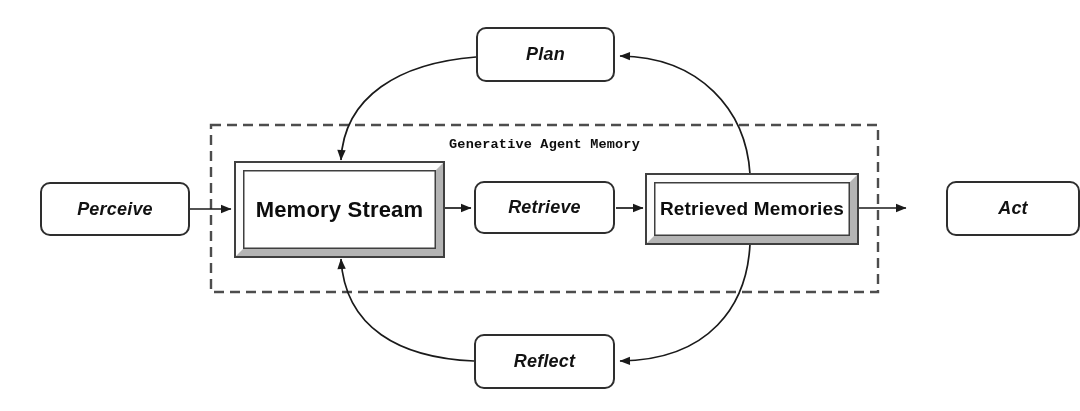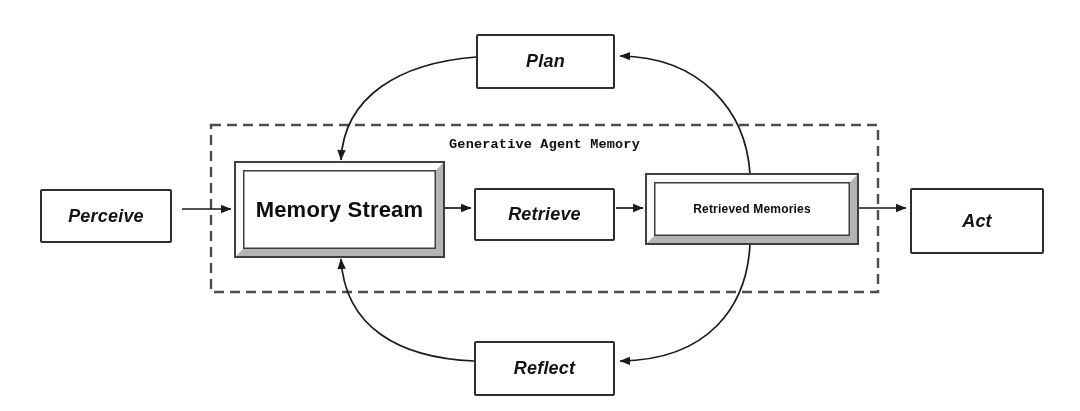--- a/index.html
+++ b/index.html
@@ -21,51 +21,50 @@
     inset: 0;
     width: 1080px;
     height: 411px;
   }
   
   .node {
     position: absolute;
     box-sizing: border-box;
     background: #ffffff;
     border: 2px solid #2e2e2e;
-    border-radius: 2px;
+    border-radius: 10px;
     display: flex;
     align-items: center;
     justify-content: center;
     font-style: italic;
     font-weight: 600;
     font-size: 18px;
     letter-spacing: 0.2px;
     color: #121212;
-    margin-top: 7px;
   }
   
   .frame {
     position: absolute;
     box-sizing: border-box;
     background: #ffffff;
     border: 7px solid;
     border-color: #fcfcfc #b4b4b4 #b4b4b4 #fcfcfc;
     outline: 2px solid #3f3f3f;
     box-shadow: inset 0 0 0 1.5px #3f3f3f;
     display: flex;
     align-items: center;
     justify-content: center;
     color: #0d0d0d;
   }
   .frame .frame-label {
     font-weight: 800;
     letter-spacing: 0.2px;
   }
   #memory-stream .frame-label { font-size: 22px; }
-  #retrieved-memories .frame-label { font-size: 12px; }
+  #retrieved-memories .frame-label { font-size: 19px; }
   
   .group-label {
     position: absolute;
     left: 211px;
     top: 137px;
     width: 667px;
     text-align: center;
     font-weight: 800;
     font-size: 13.5px;
     letter-spacing: 0.2px;
@@ -94,37 +93,37 @@
 
     <path d="M750,174 C746,110 700,57 620,56" fill="none" stroke="#1a1a1a" stroke-width="1.7" marker-end="url(#arrow)"></path>
     <path d="M476,57 C400,63 344,96 341,160" fill="none" stroke="#1a1a1a" stroke-width="1.7" marker-end="url(#arrow)"></path>
 
     <path d="M750,244 C747,305 710,360 620,361" fill="none" stroke="#1a1a1a" stroke-width="1.7" marker-end="url(#arrow)"></path>
     <path d="M474,361 C400,358 345,328 341,259" fill="none" stroke="#1a1a1a" stroke-width="1.7" marker-end="url(#arrow)"></path>
   </svg>
 
   <div class="group-label">Generative Agent Memory</div>
 
-  <div class="node" id="perceive" style="left:40px; top:182px; width:132px; height:54px;">
+  <div class="node" id="perceive" style="left:40px; top:182px; width:150px; height:54px;">
     <span>Perceive</span>
   </div>
 
   <div class="node" id="plan" style="left:476px; top:27px; width:139px; height:55px;">
     <span>Plan</span>
   </div>
 
   <div class="node" id="reflect" style="left:474px; top:334px; width:141px; height:55px;">
     <span>Reflect</span>
   </div>
 
   <div class="node" id="retrieve" style="left:474px; top:181px; width:141px; height:53px;">
     <span>Retrieve</span>
   </div>
 
-  <div class="node" id="act" style="left:910px; top:181px; width:134px; height:66px;">
+  <div class="node" id="act" style="left:946px; top:181px; width:134px; height:55px;">
     <span>Act</span>
   </div>
 
   <div class="frame" id="memory-stream" style="left:236px; top:163px; width:207px; height:93px;">
     <span class="frame-label">Memory Stream</span>
   </div>
 
   <div class="frame" id="retrieved-memories" style="left:647px; top:175px; width:210px; height:68px;">
     <span class="frame-label">Retrieved Memories</span>
   </div>

